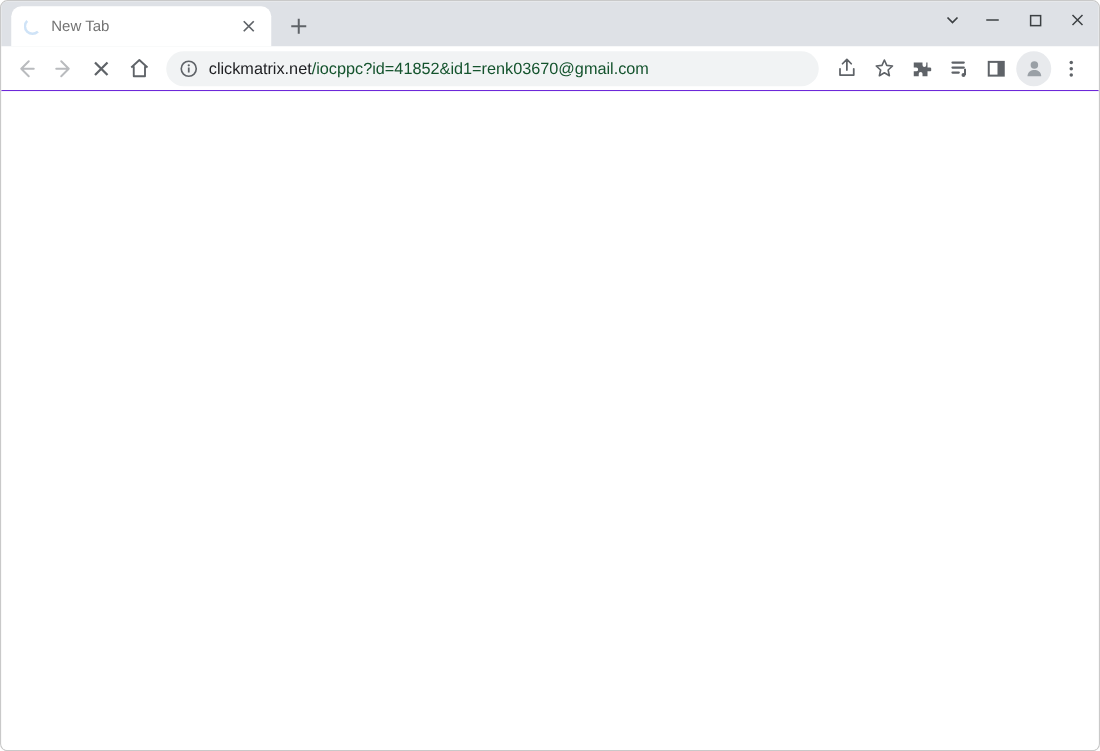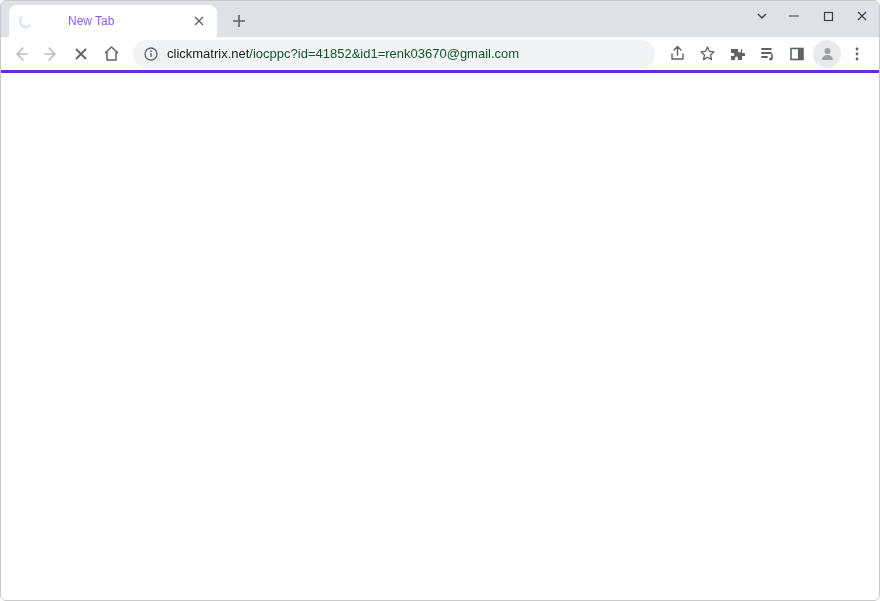--- a/index.html
+++ b/index.html
@@ -29,41 +29,41 @@
     margin-top: 4px;
   }
   .spinner {
     width: 14px; height: 14px;
     border: 2px solid #cfe3f7;
     border-top-color: transparent;
     border-right-color: transparent;
     border-radius: 50%;
     flex-shrink: 0;
   }
-  .tab-title { font-size: 12px; color: #8b5cf6; flex: 1; white-space: nowrap; overflow: hidden; margin-left: 27px; }
+  .tab-title { font-size: 12px; color: #737373; flex: 1; white-space: nowrap; overflow: hidden; }
   .tab-close { width: 16px; height: 16px; display: flex; align-items: center; justify-content: center; color: #5f6368; border-radius: 50%; cursor: pointer; }
   .newtab-btn {
     width: 28px; height: 28px; display: flex; align-items: center; justify-content: center;
     color: #5f6368; margin-left: 8px; margin-bottom: 2px; border-radius: 50%; cursor: pointer;
   }
 
   .window-controls {
     position: absolute; right: 0; top: 0; height: 30px; display: flex; align-items: center;
   }
   .winbtn {
     width: 34px; height: 30px; display: flex; align-items: center; justify-content: center;
     color: #3c4043; cursor: pointer;
   }
   .winbtn.chev { width: 30px; }
 
   
   .toolbar {
     height: 36px;
     background: #ffffff;
-    border-bottom: 3px solid #6d28d9;
+    border-bottom: 1px solid #6d28d9;
     display: flex;
     align-items: center;
     padding: 0 6px;
     gap: 2px;
   }
   .navbtn {
     width: 28px; height: 28px; display: flex; align-items: center; justify-content: center;
     color: #5f6368; border-radius: 50%; cursor: pointer;
   }
   .navbtn.disabled { color: #b9bbbe; cursor: default; }

